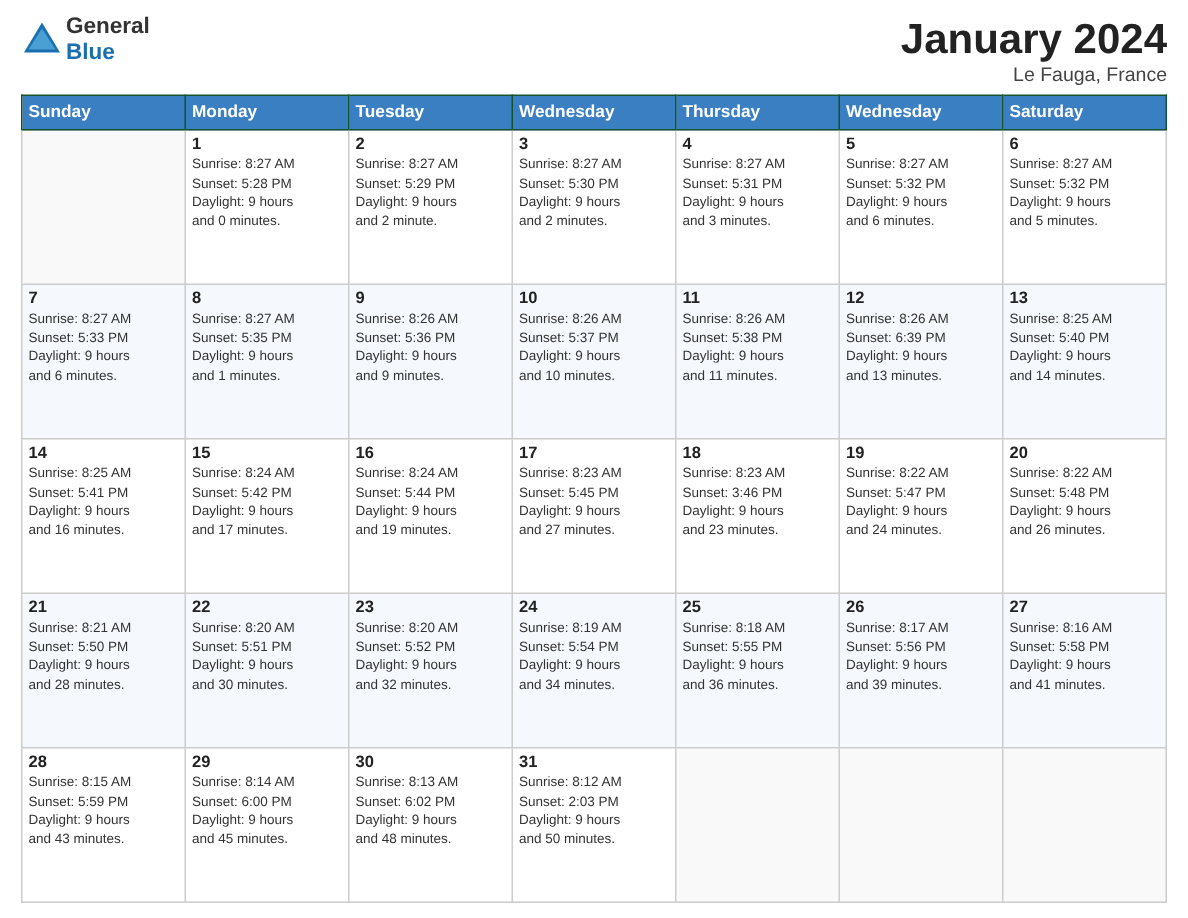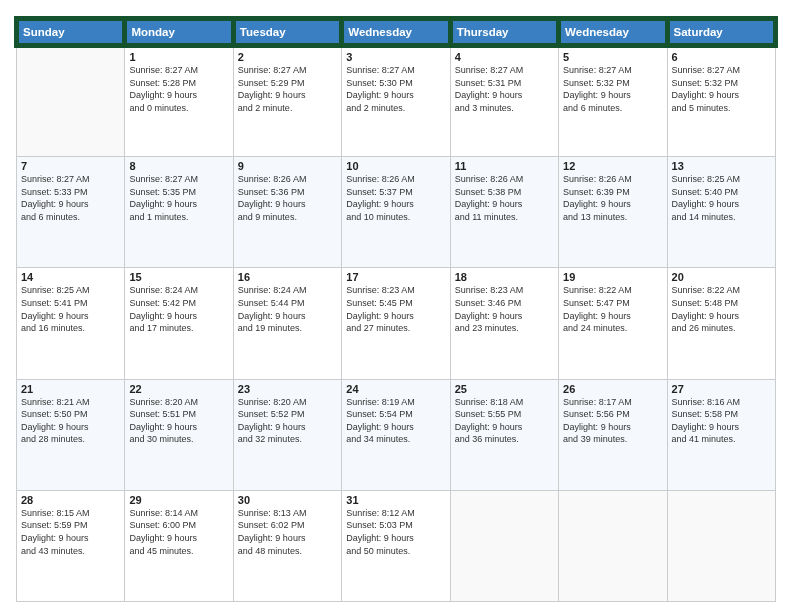--- a/index.html
+++ b/index.html
@@ -66,21 +66,21 @@
       flex: 1;
       table-layout: fixed;
     }
     .calendar-table th {
       background-color: #3a7fc1;
       color: #fff;
       font-size: 11.5px;
       font-weight: bold;
       padding: 5px 4px;
       text-align: left;
-      border: 5px solid #14532d;
+      border: 1px solid #14532d;
     }
     .calendar-table td {
       border: 1px solid #ccc;
       vertical-align: top;
       padding: 3px 4px;
       font-size: 9.5px;
       color: #333;
       height: 88px;
       background: #fff;
     }
@@ -101,21 +101,33 @@
     }
     .empty-cell {
       background: #f9f9f9 !important;
     }
   </style>
 </head>
 <body>
 
 <div class="page">
   <div class="header">
+    <div class="logo">
+      <svg class="logo-icon" viewBox="0 0 28 28" xmlns="http://www.w3.org/2000/svg">
+        <polygon points="14,2 26,22 2,22" fill="#1a6faf"></polygon>
+        <polygon points="14,6 23,20 5,20" fill="#4a9fd4"></polygon>
+      </svg>
+      <div class="logo-text">
+        <span class="logo-general">General</span>
+        <span class="logo-blue">Blue</span>
+      </div>
+    </div>
     <div class="title-block">
+      <div class="month-title">January 2024</div>
+      <div class="location">Le Fauga, France</div>
     </div>
   </div>
 
   <table class="calendar-table">
     <thead>
       <tr>
 
       <th>Sunday</th>
           <th>Monday</th>
           <th>Tuesday</th>
@@ -342,21 +354,21 @@
           <td>
             <span class="day-number">30</span>
             <div class="cell-content">Sunrise: 8:13 AM</div>
             <div class="cell-content">Sunset: 6:02 PM</div>
             <div class="cell-content">Daylight: 9 hours</div>
             <div class="cell-content">and 48 minutes.</div>
           </td>
           <td>
             <span class="day-number">31</span>
             <div class="cell-content">Sunrise: 8:12 AM</div>
-            <div class="cell-content">Sunset: 5:03 PM</div>
+            <div class="cell-content">Sunset: 2:03 PM</div>
             <div class="cell-content">Daylight: 9 hours</div>
             <div class="cell-content">and 50 minutes.</div>
           </td>
           <td class="empty-cell"></td>
           <td class="empty-cell"></td>
           <td class="empty-cell"></td>
         </tr>
       </tbody>
   </table>
 </div>

